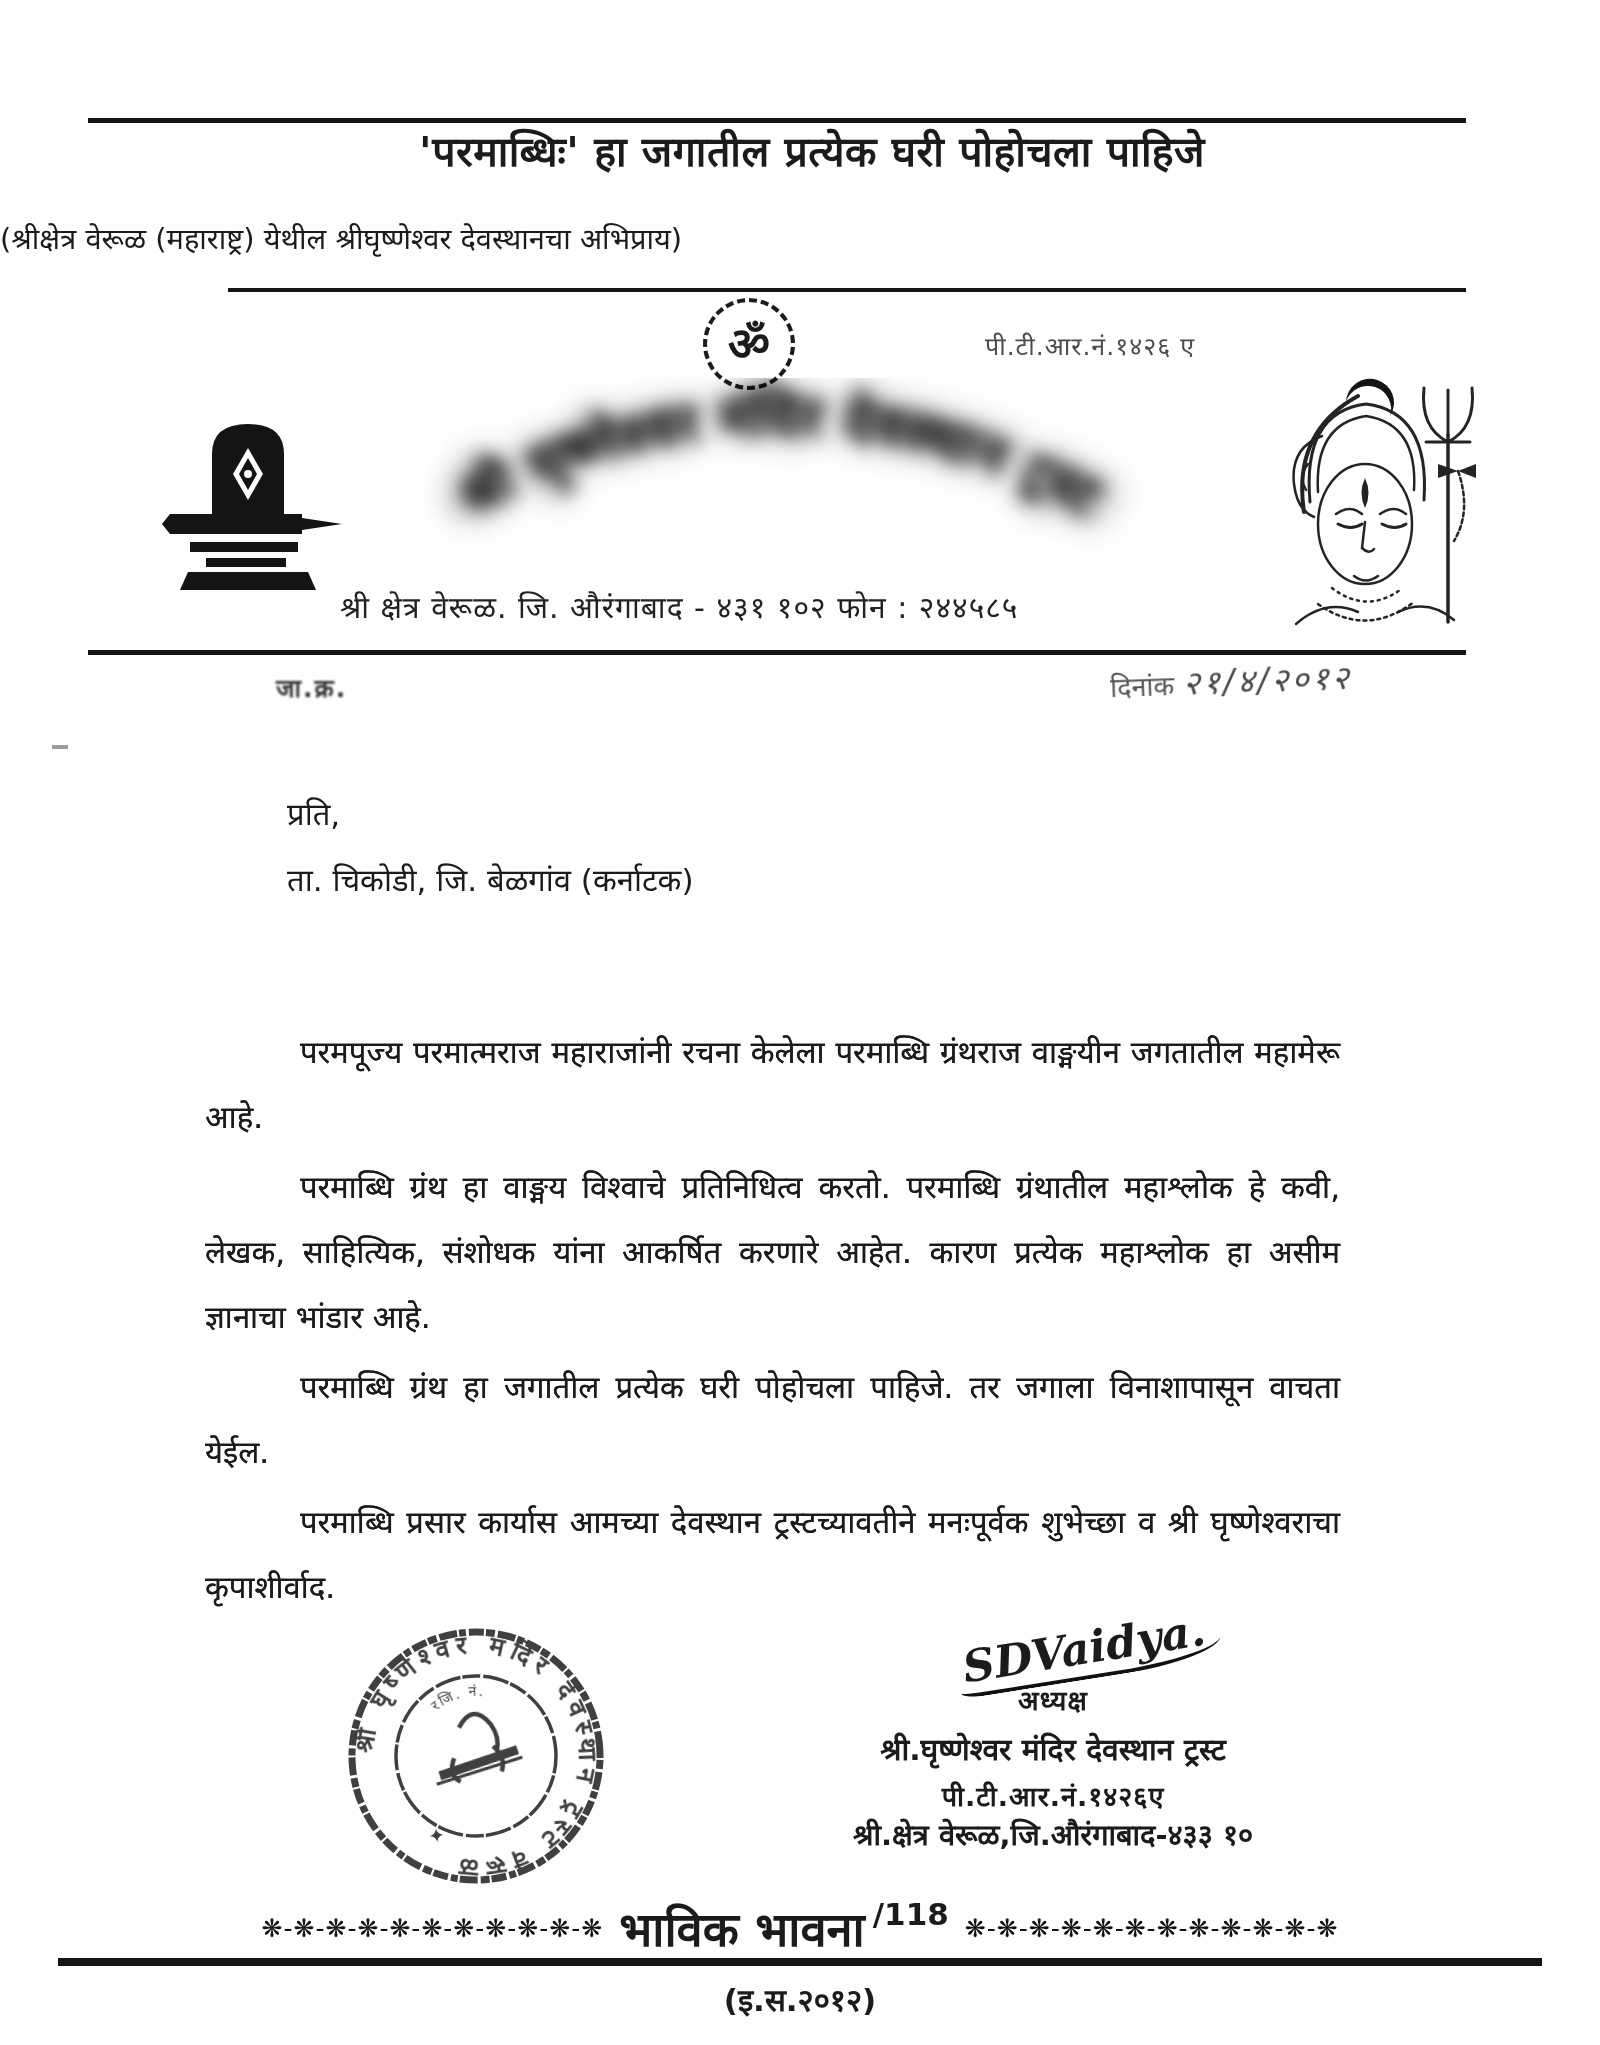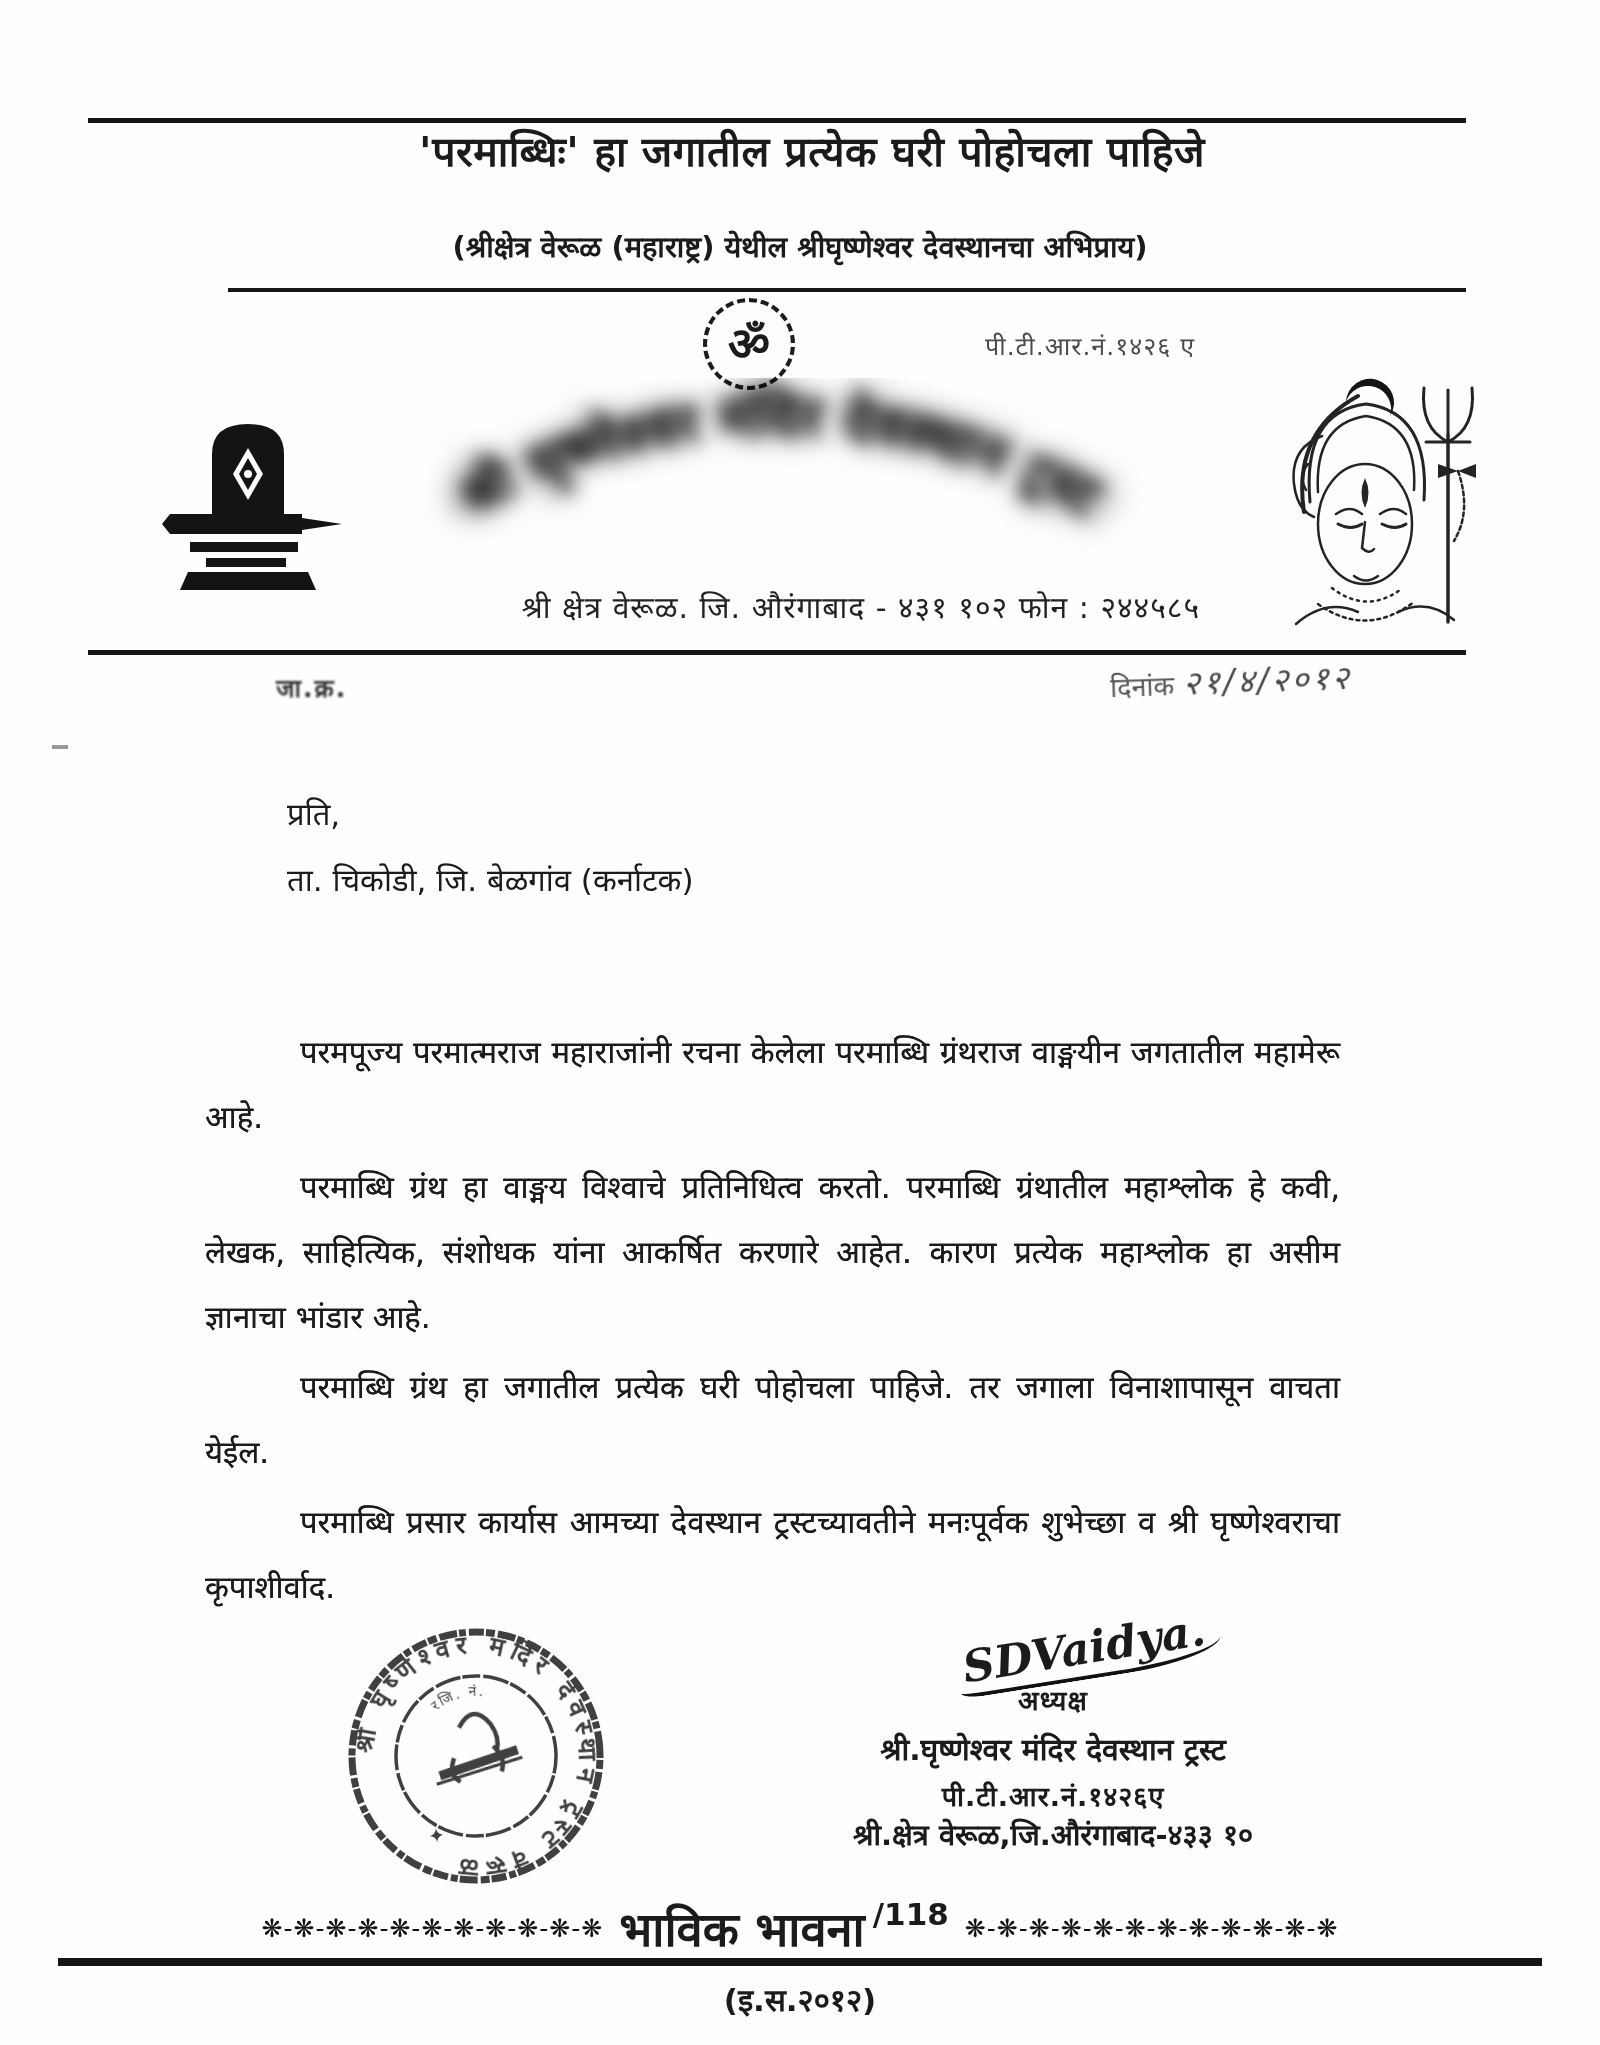--- a/index.html
+++ b/index.html
@@ -10,32 +10,32 @@
     background:#fefefe;
     font-family:"DejaVu Sans", sans-serif;
     color:#1b1b1b;
     overflow:hidden;
   }
   .abs{position:absolute;}
   
   .rule{background:#151515;}
   .rule-top{top:118px;left:88px;width:1378px;height:5px;}
   .hdr-title{top:122px;left:0;width:100%;text-align:center;font-size:41px;font-weight:bold;letter-spacing:0.5px;padding-left:12px;}
-  .hdr-sub{top:218px;left:0;width:100%;text-align:center;font-size:29px;font-weight:700;margin-top:8px;}
+  .hdr-sub{top:218px;left:0;width:100%;font-size:29px;font-weight:400;}
   .rule-2{top:288px;left:228px;width:1238px;height:4px;}
   
   .om{top:298px;left:703px;width:84px;height:84px;border:4px dashed #1c1c1c;border-radius:50%;
       display:flex;align-items:center;justify-content:center;}
   .om span{font-size:46px;font-weight:bold;line-height:1;}
   .ptr{top:328px;left:985px;font-size:25px;color:#4c4c4c;letter-spacing:1px;filter:blur(.4px);}
   
   .lingam-wrap{top:420px;left:160px;}
   .arc-wrap{top:378px;left:368px;}
   .shiva-wrap{top:372px;left:1262px;}
-  .lh-address{top:586px;left:340px;width:860px;text-align:right;font-size:30px;color:#222;
+  .lh-address{top:586px;left:340px;width:860px;text-align:left;font-size:30px;color:#222;
       filter:blur(.25px);letter-spacing:1px;}
   .rule-3{top:650px;left:88px;width:1378px;height:5px;}
   
   .outward{top:670px;left:276px;font-size:25px;font-weight:bold;color:#333;filter:blur(.8px);letter-spacing:2px;}
   .dateline{top:658px;left:1110px;font-size:27px;color:#555;filter:blur(.5px);transform:rotate(-2deg);}
   .dateline .dval{font-style:italic;font-size:33px;color:#4a4a4a;letter-spacing:3px;}
   .margin-dash{top:745px;left:52px;width:16px;height:4px;background:#9a9a9a;}
   
   .recipient{top:792px;left:287px;font-size:31px;}
   .recipient div{margin-bottom:24px;}

